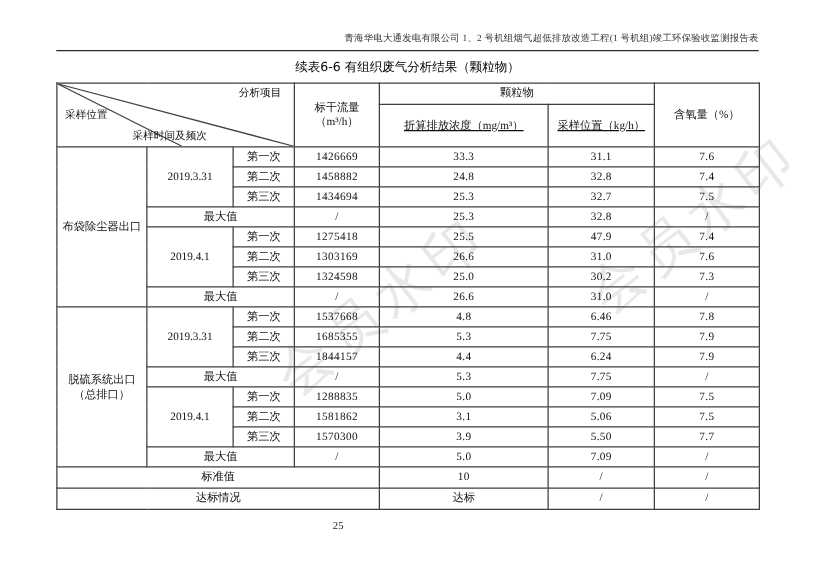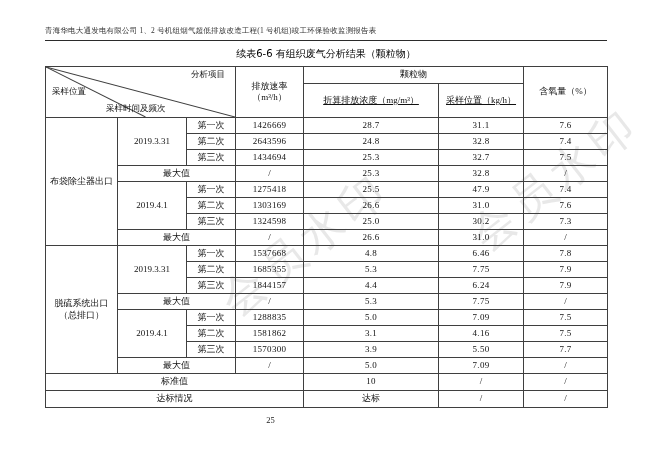--- a/index.html
+++ b/index.html
@@ -8,20 +8,21 @@
     background:#ffffff;
     font-family:"Liberation Serif","DejaVu Serif",serif;
     color:#111;
     position:relative;
     overflow:hidden;
   }
   .doc-header{
     position:absolute; left:45px; top:26px; width:562px;
     font-size:7.5px; color:#333; letter-spacing:0.2px;
     white-space:nowrap;
+    text-align:right;
   }
   .doc-header-rule{
     position:absolute; left:45px; top:40px; width:562px;
     border-top:1.5px solid #2b2b2b; height:0;
   }
   .table-title{
     position:absolute; left:45px; top:47px; width:562px;
     text-align:center; font-weight:normal; font-size:10px; color:#000;
     font-family:"DejaVu Sans","Liberation Sans",sans-serif;
   }
@@ -86,41 +87,41 @@
       <tr class="hdr1">
     <td class="diag" colspan="3" rowspan="2">
       <svg viewBox="0 0 190 49" preserveAspectRatio="none">
         <line x1="0" y1="0" x2="190" y2="49" stroke="#3f3f3f" stroke-width="1"></line>
         <line x1="0" y1="0" x2="100" y2="49" stroke="#3f3f3f" stroke-width="1"></line>
       </svg>
       <span class="diag-label diag-analysis">分析项目</span>
       <span class="diag-label diag-time">采样时间及频次</span>
       <span class="diag-label diag-pos">采样位置</span>
     </td>
-    <td rowspan="2">排放速率（m³/h）</td>
+    <td rowspan="2">标干流量（m³/h）</td>
     <td colspan="2">颗粒物</td>
     <td rowspan="2">含氧量（%）</td>
   </tr>
   <tr class="hdr2">
     <td>折算排放浓度（mg/m³）</td>
     <td>采样位置（kg/h）</td>
   </tr>
 
   <tr class="body">
     <td rowspan="8">布袋除尘器出口</td>
     <td rowspan="3">2019.3.31</td>
     <td>第一次</td>
     <td class="num">1426669</td>
-    <td class="num">28.7</td>
+    <td class="num">33.3</td>
     <td class="num">31.1</td>
     <td class="num">7.6</td>
   </tr>
   <tr class="body">
     <td>第二次</td>
-    <td class="num">2643596</td>
+    <td class="num">1458882</td>
     <td class="num">24.8</td>
     <td class="num">32.8</td>
     <td class="num">7.4</td>
   </tr>
   <tr class="body">
     <td>第三次</td>
     <td class="num">1434694</td>
     <td class="num">25.3</td>
     <td class="num">32.7</td>
     <td class="num">7.5</td>
@@ -197,21 +198,21 @@
     <td>第一次</td>
     <td class="num">1288835</td>
     <td class="num">5.0</td>
     <td class="num">7.09</td>
     <td class="num">7.5</td>
   </tr>
   <tr class="body">
     <td>第二次</td>
     <td class="num">1581862</td>
     <td class="num">3.1</td>
-    <td class="num">4.16</td>
+    <td class="num">5.06</td>
     <td class="num">7.5</td>
   </tr>
   <tr class="body">
     <td>第三次</td>
     <td class="num">1570300</td>
     <td class="num">3.9</td>
     <td class="num">5.50</td>
     <td class="num">7.7</td>
   </tr>
   <tr class="body">

